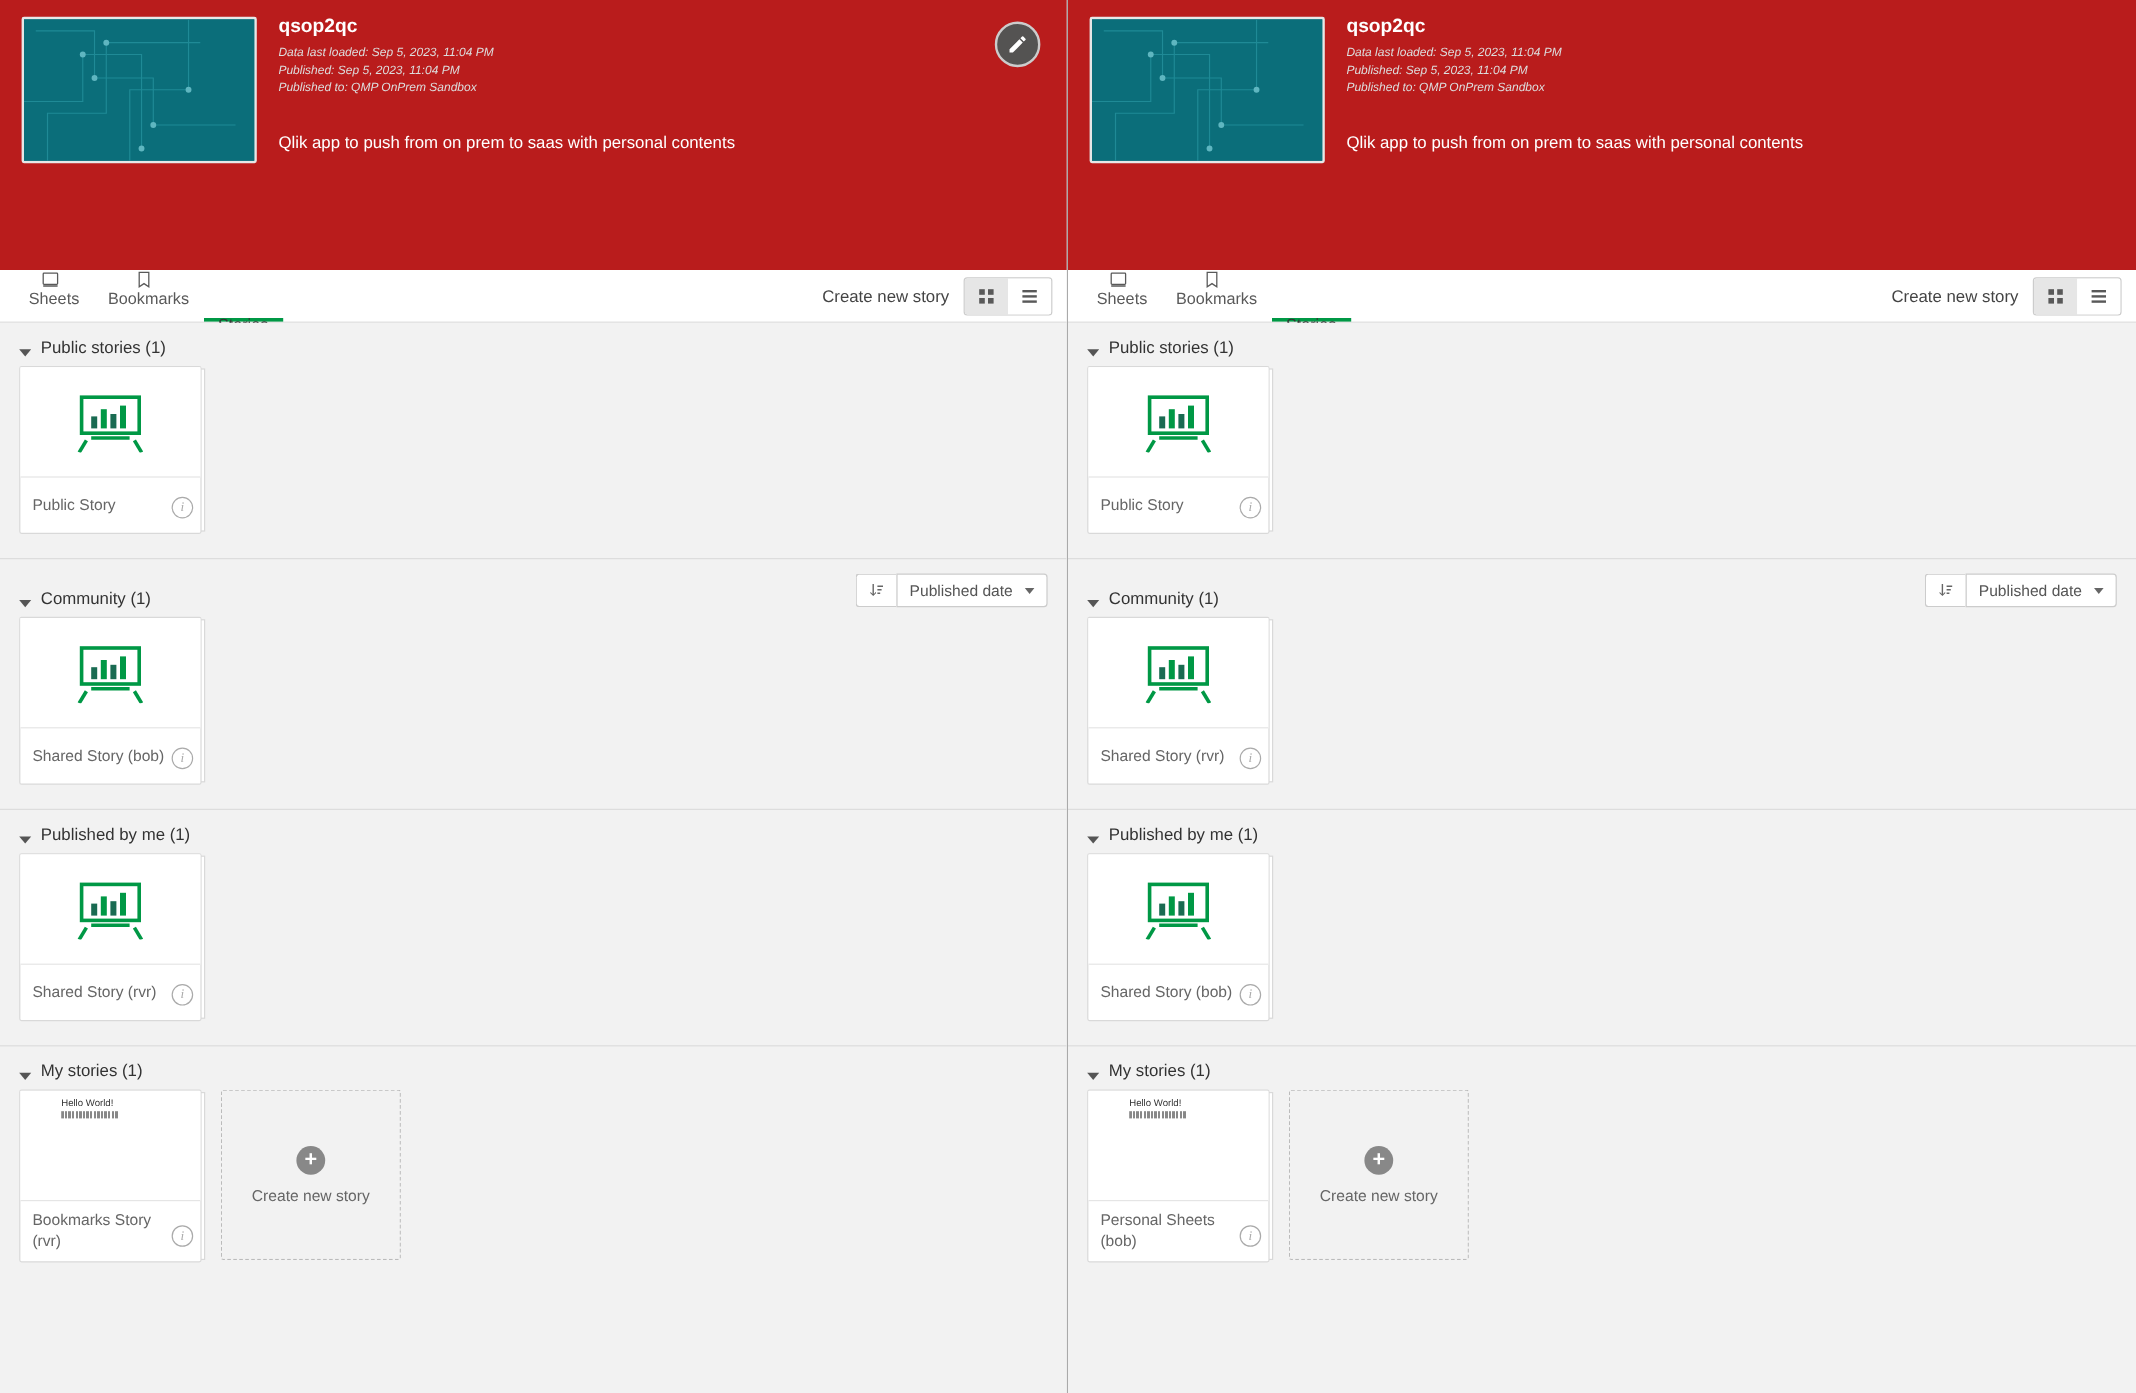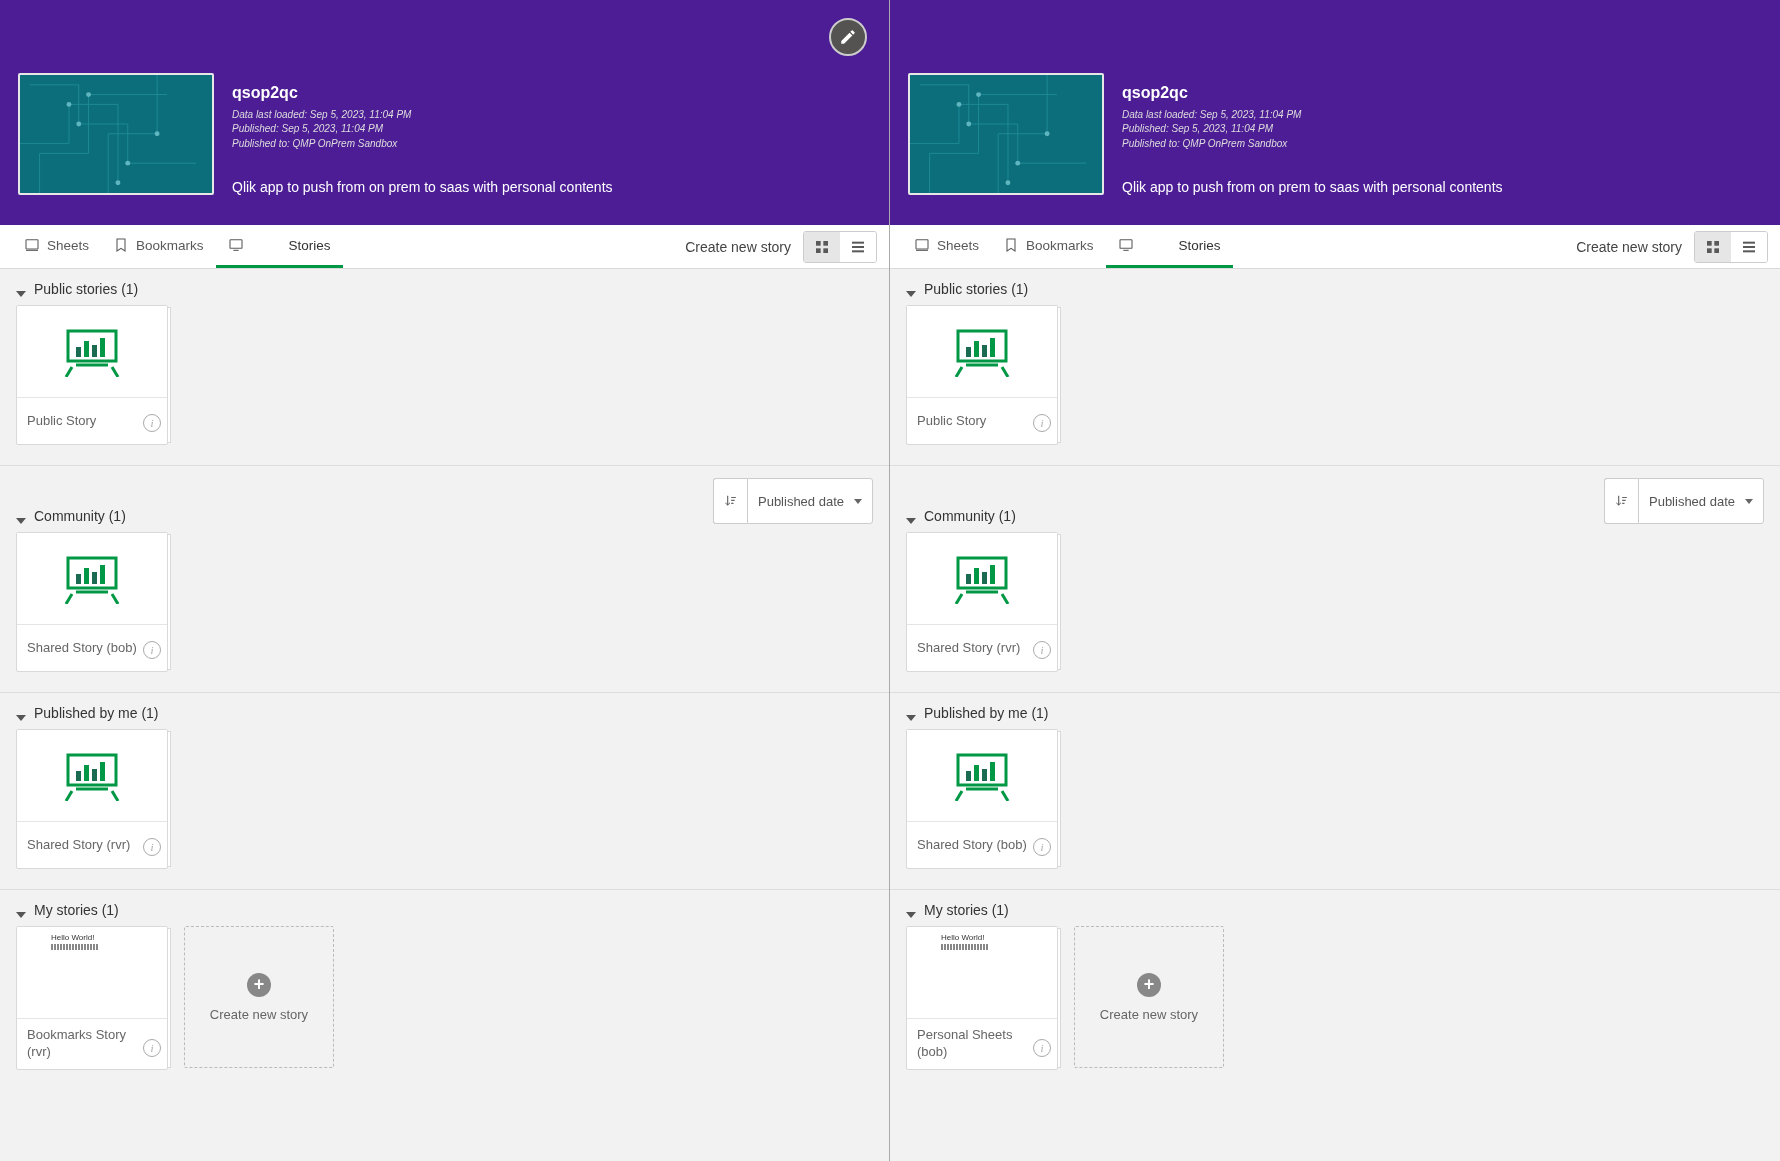--- a/index.html
+++ b/index.html
@@ -15,25 +15,25 @@
   }
   .pane {
     width: 50%;
     height: 100%;
     display: flex;
     flex-direction: column;
     border-right: 1px solid #aaa;
     overflow: hidden;
   }
   .header {
-    background: #4c1d95;
+    background: #b91c1c;
     color: #fff;
     padding: 14px 18px 30px 18px;
     display: flex;
-    align-items: flex-end;
+    align-items: flex-start;
     position: relative;
     min-height: 225px;
   }
   .thumb {
     width: 196px;
     height: 122px;
     background: #0b6e7a;
     border: 2px solid #e7e7e7;
     border-radius: 2px;
     position: relative;
@@ -66,20 +66,21 @@
     padding: 0 12px;
   }
   .tab {
     display: flex; align-items: center;
     padding: 0 12px;
     height: 100%;
     color: #595959;
     font-size: 13.5px;
     cursor: pointer;
     border-bottom: 3px solid transparent;
+    flex-direction: column;
   }
   .tab.active { border-bottom-color: #009845; color: #333; gap: 38px; }
   .tab svg { width: 16px; height: 16px; margin-right: 7px; fill: none; stroke: #595959; stroke-width: 1.6; }
   .tabbar .spacer { flex: 1; }
   .create-link { color: #444; font-size: 14px; margin-right: 12px; cursor: pointer; }
   .viewtoggle {
     display: flex; border: 1px solid #ccc; border-radius: 3px; overflow: hidden;
   }
   .viewtoggle .vt {
     width: 36px; height: 30px; display: flex; align-items: center; justify-content: center;
@@ -107,21 +108,21 @@
     width: 0; height: 0;
     border-left: 5px solid transparent;
     border-right: 5px solid transparent;
     border-top: 6px solid #555;
     margin-right: 8px;
   }
   .section-hdr .hspacer { flex: 1; }
   .sortctrls { display: flex; }
   .sortbtn {
     border: 1px solid #ccc; background: #fff;
-    height: 46px; display: flex; align-items: center; justify-content: center;
+    height: 28px; display: flex; align-items: center; justify-content: center;
     padding: 0 8px; cursor: pointer; font-size: 13px; color: #555;
   }
   .sortbtn.iconbtn { width: 34px; border-right: none; border-radius: 3px 0 0 3px; }
   .sortbtn.drop { border-radius: 0 3px 3px 0; padding: 0 10px; }
   .sortbtn .dcaret {
     width: 0; height: 0;
     border-left: 4px solid transparent;
     border-right: 4px solid transparent;
     border-top: 5px solid #666;
     margin-left: 10px;

